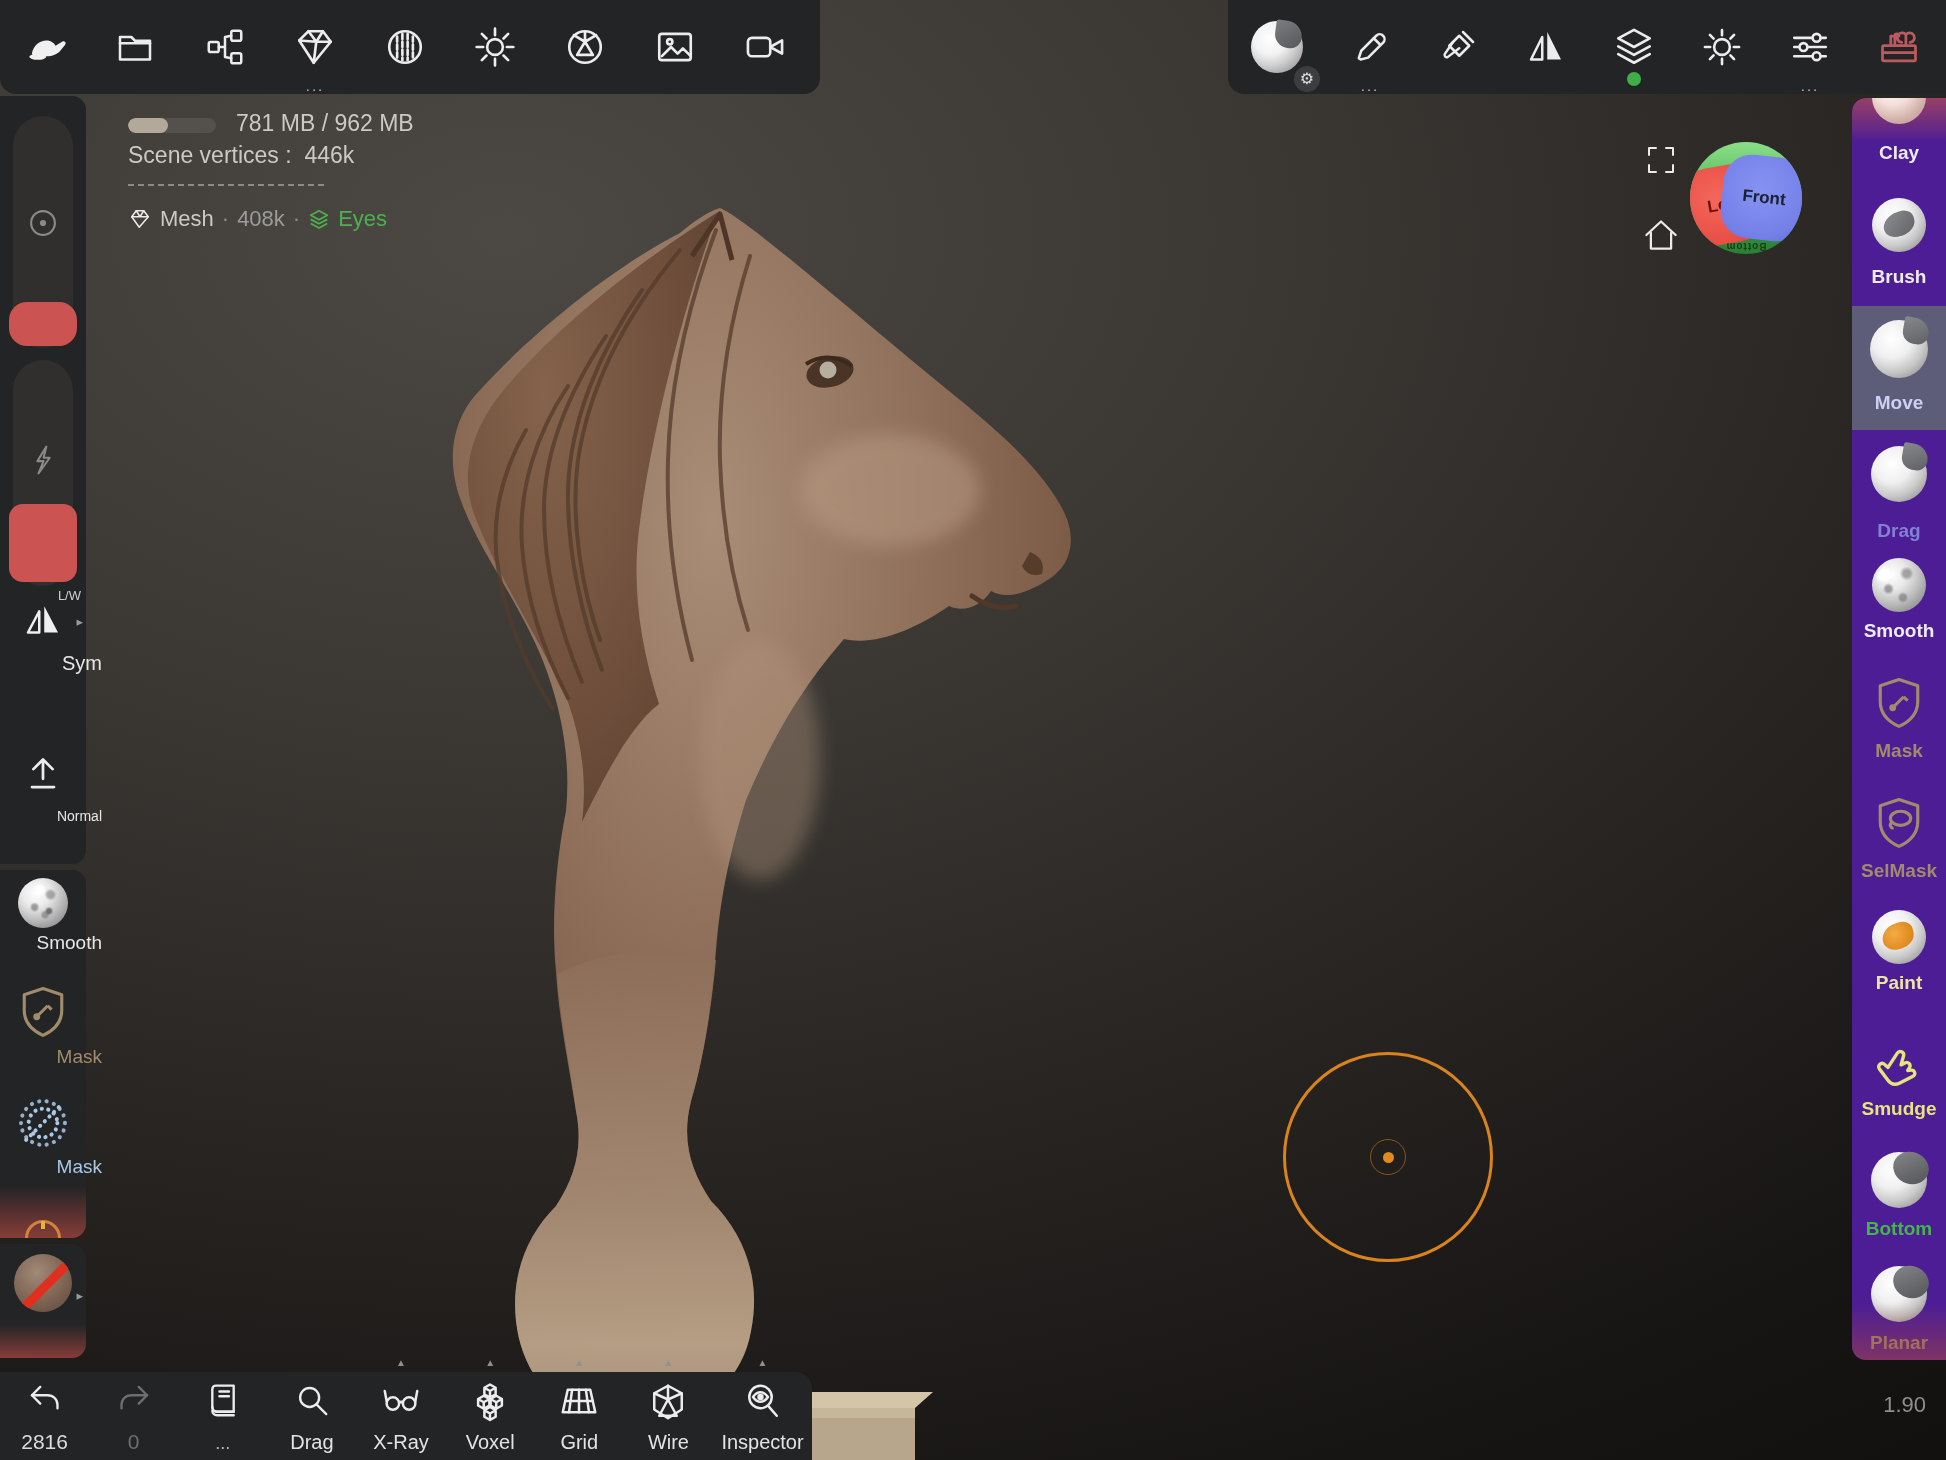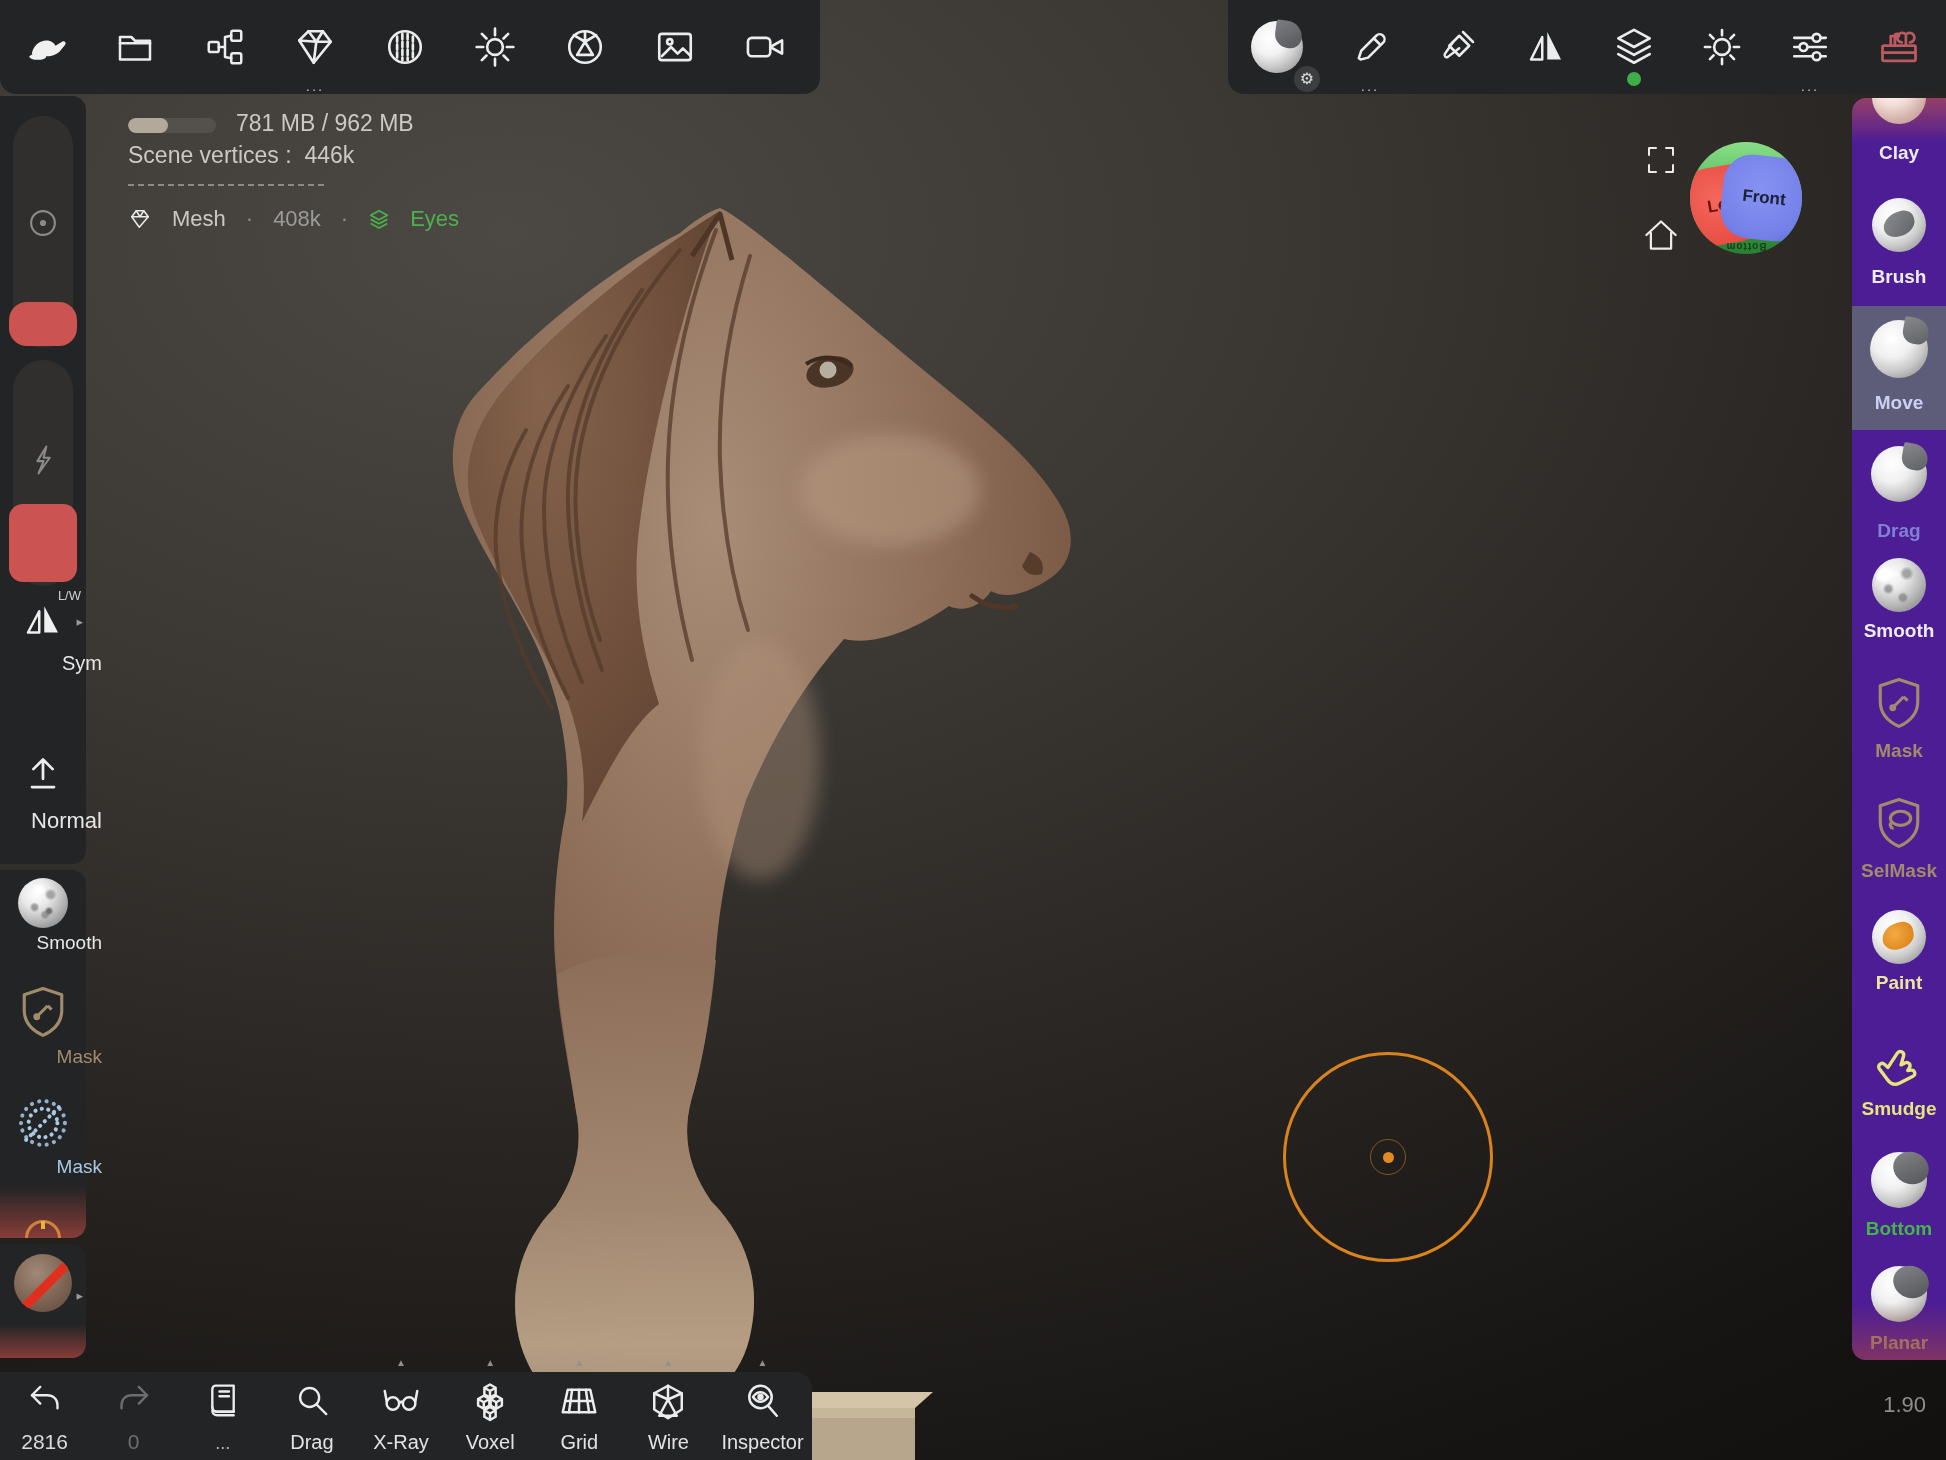--- a/index.html
+++ b/index.html
@@ -30,21 +30,21 @@
   .gear-badge { position:absolute; right:6px; bottom:2px; width:26px; height:26px; border-radius:50%;
     background:#3c3d3f; color:#dcdcdc; font-size:16px; line-height:26px; text-align:center; }
 
   
   #scene-info { left:100px; top:108px; z-index:40; color:#ccc9c3; position:absolute; }
   #mem-bar { position:absolute; left:28px; top:10px; width:88px; height:15px; border-radius:8px; background:#54504b; overflow:hidden; }
   #mem-fill { height:100%; border-radius:8px; background:#b3a99b; }
   #mem-text { position:absolute; left:136px; top:2px; font-size:23px; white-space:nowrap; }
   #vert-text { position:absolute; left:28px; top:34px; font-size:23px; white-space:nowrap; }
   #dash-sep { position:absolute; left:28px; top:76px; width:196px; border-top:2px dashed #8d8a84; }
-  #mesh-row { position:absolute; left:28px; top:98px; display:flex; align-items:center; gap:20px; font-size:22px; white-space:nowrap; }
+  #mesh-row { position:absolute; left:28px; top:98px; display:flex; align-items:center; gap:8px; font-size:22px; white-space:nowrap; }
   #mesh-row .sep { color:#8f8f8f; } #mesh-row .dim { color:#9b9b9b; }
   #mesh-row .eyes { color:#4db04d; }
 
   
   #gizmo { left:1690px; top:142px; width:112px; height:112px; border-radius:50%; overflow:hidden; z-index:40; position:absolute;
     background: linear-gradient(180deg,#8adf88 0%, #60c166 34%, #3f9e45 62%, #2b7d33 100%); cursor:pointer; }
   .gz-face { position:absolute; border-radius:34%; display:flex; align-items:center; justify-content:center; font-size:17px; font-weight:bold; }
   #gz-left { left:-6px; top:24px; width:78px; height:78px; background:radial-gradient(circle at 42% 40%, #f4675c, #e84e44 70%, #cf4038); color:#6d120c; transform:rotate(-10deg); }
   #gz-front { right:-4px; top:14px; width:84px; height:84px; background:radial-gradient(circle at 45% 40%, #8793f2, #7480e8 70%, #5f6bd6); color:#1a2133; transform:rotate(6deg); }
   #gz-bottom { position:absolute; bottom:2px; left:50%; transform:translateX(-50%) rotate(180deg); font-size:10px; color:#14401a; font-weight:bold; letter-spacing:1px; }
@@ -481,21 +481,21 @@
   <div class="side-label" style="top:556px">Sym</div>
   <div class="red-fade"></div>
 </div>
 
 <div id="lp2" class="lpanel panel">
   <svg class="ic" style="margin:14px auto 0" width="44" height="44" viewBox="0 0 32 32">
     <g class="ic-stroke" stroke-width="2.2">
         <path d="M16 4v14 M9 11l7-7 7 7 M8 24h16"></path>
       </g>
     </svg>
-  <div class="side-label" style="top:68px;font-size:22px">Normal</div>
+  <div class="side-label" style="top:68px;font-size:14px">Normal</div>
 </div>
 
 <div id="lp3" class="lpanel panel">
   <div class="nsphere" style="left:18px;top:8px;width:50px;height:50px"></div>
   <div class="side-label" style="top:62px;font-size:19px">Smooth</div>
   <div class="abs" style="left:18px;top:114px;width:50px;height:56px">
     <svg class="ic" width="50" height="56" viewBox="0 0 32 34">
       <g fill="none" stroke="#a28b6a" stroke-width="2" stroke-linejoin="round">
         <path d="M16 2l12 4v10c0 8-5.5 13-12 16C9.5 29 4 24 4 16V6z"></path>
         <path d="M11 21l8-8 M19 13l2.5 2.5"></path>

